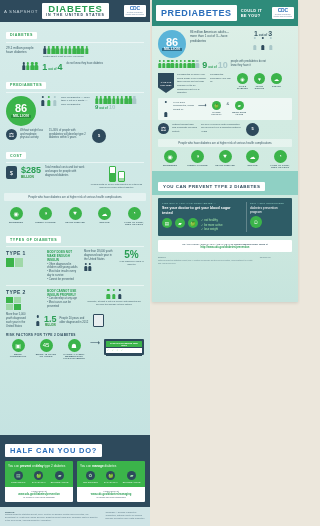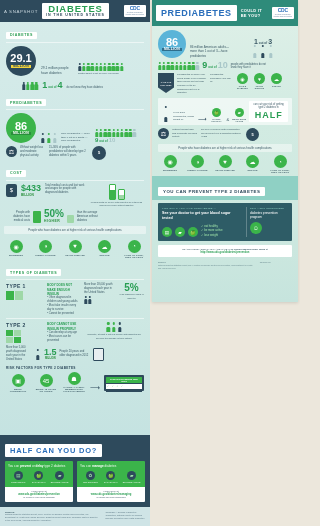--- a/index.html
+++ b/index.html
@@ -51,21 +51,21 @@
     display: flex; flex-direction: column; align-items: center; justify-content: center;
     color: #fff; flex: none; line-height: 1;
   }
   .bc-navy { background: #2e4a5c; }
   .bc-green { background: #3bb44a; }
   .bc-num { font-size: 11px; font-weight: bold; }
   .bc-lbl { font-size: 3.4px; font-weight: bold; letter-spacing: .3px;
             background: #f2d23c; color: #2e4a5c; padding: 0 1.5px; margin-top: .5px; }
   .bc-lbl.plain { background: #2a8f3c; color: #fff; }
 
-  .row { display: flex; align-items: flex-end; gap: 4px; }
+  .row { display: flex; align-items: flex-start; gap: 4px; }
   .txt { font-size: 3.3px; line-height: 1.45; color: #3c5a66; }
 
   .people { display: flex; gap: .6px; align-items: flex-end; }
   .p { width: 3.6px; height: 8px; position: relative; }
   .p::before { content:""; position:absolute; top:0; left:50%; transform:translateX(-50%);
     width:2.4px; height:2.4px; border-radius:50%; background:currentColor; }
   .p::after { content:""; position:absolute; bottom:0; left:50%; transform:translateX(-50%);
     width:3.4px; height:5.2px; background:currentColor; border-radius: 1.4px 1.4px .3px .3px; }
   .g { color: #3bb44a; } .n { color: #2e4a5c; } .lt { color: #a9c7c9; }
 
@@ -176,24 +176,20 @@
       <div class="cdc">
         <div class="cdc-t">CDC</div>
         <div class="cdc-s">Centers for Disease<br>Control and Prevention</div>
       </div>
     </div>
 
     <div class="sec">
       <span class="tab">DIABETES</span>
       <div class="rule"></div>
       <div class="row" style="gap:5px;">
-        <div class="big-circle bc-navy">
-          <span class="bc-num">29.1</span>
-          <span class="bc-lbl">MILLION</span>
-        </div>
         <div class="txt" style="width:32px;">29.1 million people have diabetes</div>
         <div style="flex:1;">
           <div class="people">
             <i class="p n"></i>
               <i class="p g"></i>
               <i class="p g"></i>
               <i class="p g"></i>
               <i class="p g"></i>
             <i class="p g"></i>
               <i class="p g"></i>
@@ -264,45 +260,35 @@
         </div>
       </div>
     </div>
 
     <div class="sec">
       <span class="tab">COST</span>
       <div class="rule"></div>
       <div class="row" style="gap:4px;align-items:flex-start;">
         <div class="ic-c" style="width:11px;height:13px;border-radius:2px;background:#2e4a5c;">$</div>
         <div>
-          <div class="pct" style="font-size:9px;">$433</div>
+          <div class="pct" style="font-size:9px;">$285</div>
           <div style="font-size:3.2px;font-weight:bold;color:#2a8f3c;">BILLION</div>
         </div>
         <div class="tiny" style="width:40px;">Total medical costs and lost work and wages for people with diagnosed diabetes</div>
         <div style="flex:1;text-align:center;">
           <div style="display:flex;justify-content:center;align-items:flex-end;gap:2px;">
             <div style="width:7px;height:16px;background:#fff;border:.5px solid #3bb44a;border-radius:1px;position:relative;">
               <div style="position:absolute;bottom:0;left:0;right:0;height:60%;background:#3bb44a;"></div>
             </div>
             <div style="width:7px;height:11px;background:#fff;border:.5px solid #3bb44a;border-radius:1px;position:relative;">
               <div style="position:absolute;bottom:0;left:0;right:0;height:40%;background:#9fd8a8;"></div>
             </div>
           </div>
           <div class="tiny" style="font-size:2.2px;margin-top:1px;">Medical costs for people with diabetes are 2 times as high as for people without diabetes</div>
         </div>
-      </div>
-      <div class="row" style="margin-top:2px;gap:3px;">
-        <div class="tiny" style="width:24px;text-align:right;">People with diabetes have medical costs</div>
-        <div style="width:8px;height:12px;background:#3bb44a;border-radius:1px;"></div>
-        <div>
-          <div class="pct">50%</div>
-          <div style="font-size:3.4px;font-weight:bold;color:#2a8f3c;letter-spacing:.5px;">HIGHER</div>
-        </div>
-        <div style="width:7px;height:8px;background:#9fd8a8;border-radius:1px;"></div>
-        <div class="tiny" style="width:24px;">than the average American without diabetes</div>
       </div>
     </div>
 
     <div class="note-band">People who have diabetes are at higher risk of serious health complications</div>
 
     <div class="iconrow">
       <div class="ic">
         <div class="ic-c">◉</div>
         <div class="ic-l">BLINDNESS</div>
       </div>
@@ -585,24 +571,20 @@
         <div style="font-size:6px;color:#2e4a5c;">⟶</div>
         <div class="ic" style="width:14px;">
           <div class="ic-c" style="width:9px;height:9px;font-size:4px;">🍏</div>
           <div class="ic-l" style="font-size:2px;">EATING HEALTHY</div>
         </div>
         <div style="font-size:4px;color:#3c5a66;">&amp;</div>
         <div class="ic" style="width:14px;">
           <div class="ic-c" style="width:9px;height:9px;font-size:4px;">▰</div>
           <div class="ic-l" style="font-size:2px;">BEING MORE ACTIVE</div>
         </div>
-        <div class="halfbox" style="flex:1;">
-          <div class="half-t">can cut your risk of getting type 2 diabetes in</div>
-          <div class="half-b">HALF</div>
-        </div>
       </div>
     </div>
 
     <div class="r-sec" style="margin-top:3px;">
       <div class="row" style="gap:3px;align-items:flex-start;">
         <div class="ic-c" style="width:11px;height:11px;background:#2e4a5c;">⚖</div>
         <div class="r-txt" style="font-size:2.5px;width:26px;">Without weight loss and moderate physical activity</div>
         <div class="r-txt" style="font-size:2.5px;width:42px;">15-30% of people with prediabetes will develop type 2 diabetes within 5 years</div>
         <div class="big-circle bc-navy" style="width:13px;height:13px;">
           <span style="font-size:4px;font-weight:bold;">5</span>

